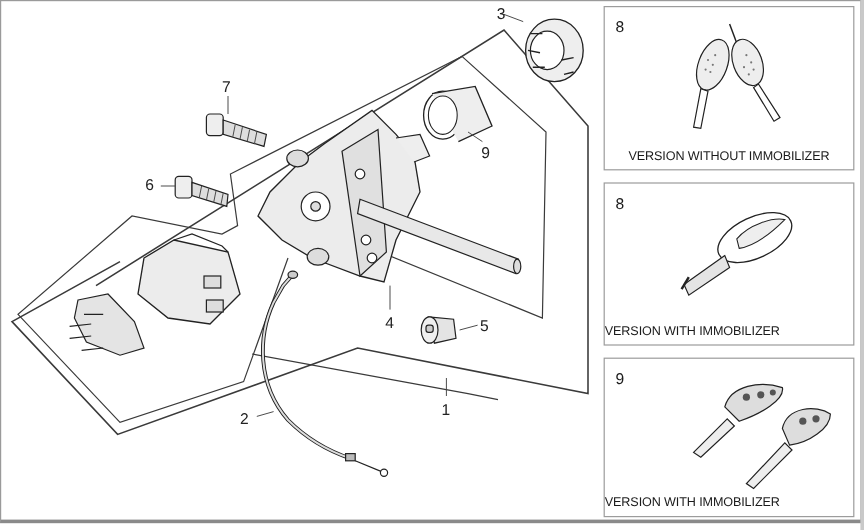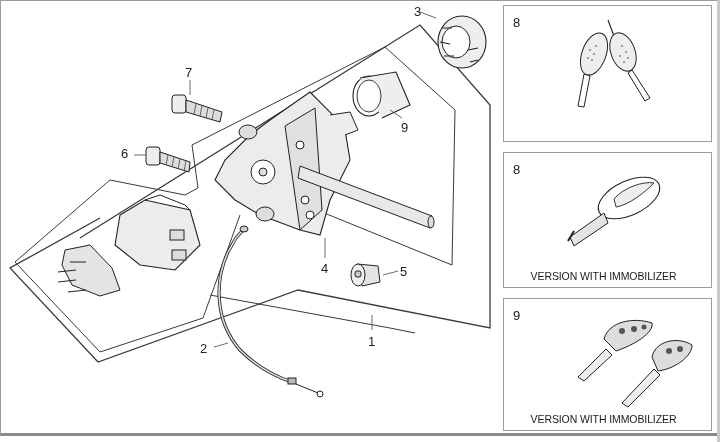--- a/index.html
+++ b/index.html
@@ -3,21 +3,21 @@
 <meta charset="utf-8">
 <style>
   html, body { margin: 0; padding: 0; background: #ffffff; }
   body { width: 720px; height: 442px; position: relative; overflow: hidden; font-family: "Liberation Sans", sans-serif; color: #1a1a1a; }
   .frame { position: absolute; left: 0; top: 0; width: 718px; height: 436px; border: 1px solid #9a9a9a; border-bottom: 3px solid #8a8a8a; box-sizing: border-box; }
   .main-svg { position: absolute; left: 0; top: 0; }
   .callout { position: absolute; font-size: 13px; color: #222; line-height: 1; }
   .panel { position: absolute; left: 503px; width: 209px; background: #fff; border: 1px solid #9c9c9c; box-sizing: border-box; }
   .panel-num { position: absolute; left: 9px; top: 9px; font-size: 13px; }
   .panel-caption { position: absolute; left: 0; right: 0; bottom: 5px; text-align: center; font-size: 10.5px; letter-spacing: -0.1px; white-space: nowrap; }
-  .panel-caption.right { text-align: center; padding-right: 8px; margin-top: 35px; }
+  .panel-caption.right { text-align: left; padding-right: 8px; margin-top: 35px; }
   .panel svg { position: absolute; left: 0; top: 0; }
   .rbar { position: absolute; left: 717px; top: 0; width: 3px; height: 442px; background: #c9c9c9; }
 </style>
 </head>
 <body>
 
 <div class="frame"></div>
 <div class="rbar"></div>
 
 <svg class="main-svg" width="500" height="442" viewBox="0 0 500 442">
@@ -127,20 +127,21 @@
       <circle cx="118" cy="40" r="0.9"></circle>
         <circle cx="122" cy="46" r="0.9"></circle>
         <circle cx="116" cy="50" r="0.9"></circle>
         <circle cx="124" cy="52" r="0.9"></circle>
         <circle cx="120" cy="56" r="0.9"></circle>
     </g>
     <path d="M80,68 L74,100 L80,101 L86,70 Z" fill="#fff" stroke="#222"></path>
     <path d="M128,64 L146,92 L141,95 L124,67 Z" fill="#fff" stroke="#222"></path>
   </svg>
   <div class="panel-num">8</div>
+  <div class="panel-caption">VERSION WITHOUT IMMOBILIZER</div>
 </div>
 
 <div class="panel" style="top:152px;height:136px;">
   <svg width="209" height="136" viewBox="0 0 209 136">
     <ellipse cx="125" cy="45" rx="33" ry="17" transform="rotate(-25 125 45)" fill="#fff" stroke="#222" stroke-width="1.1"></ellipse>
     <path d="M110,46 C120,34 140,28 150,30 C140,40 125,52 112,54 Z" fill="#eee" stroke="#222" stroke-width="0.9"></path>
     <path d="M100,60 L66,84 L70,93 L104,70 Z" fill="#e4e4e4" stroke="#222"></path>
     <path d="M70,78 L64,88" stroke="#222" stroke-width="2"></path>
   </svg>
   <div class="panel-num">8</div>

